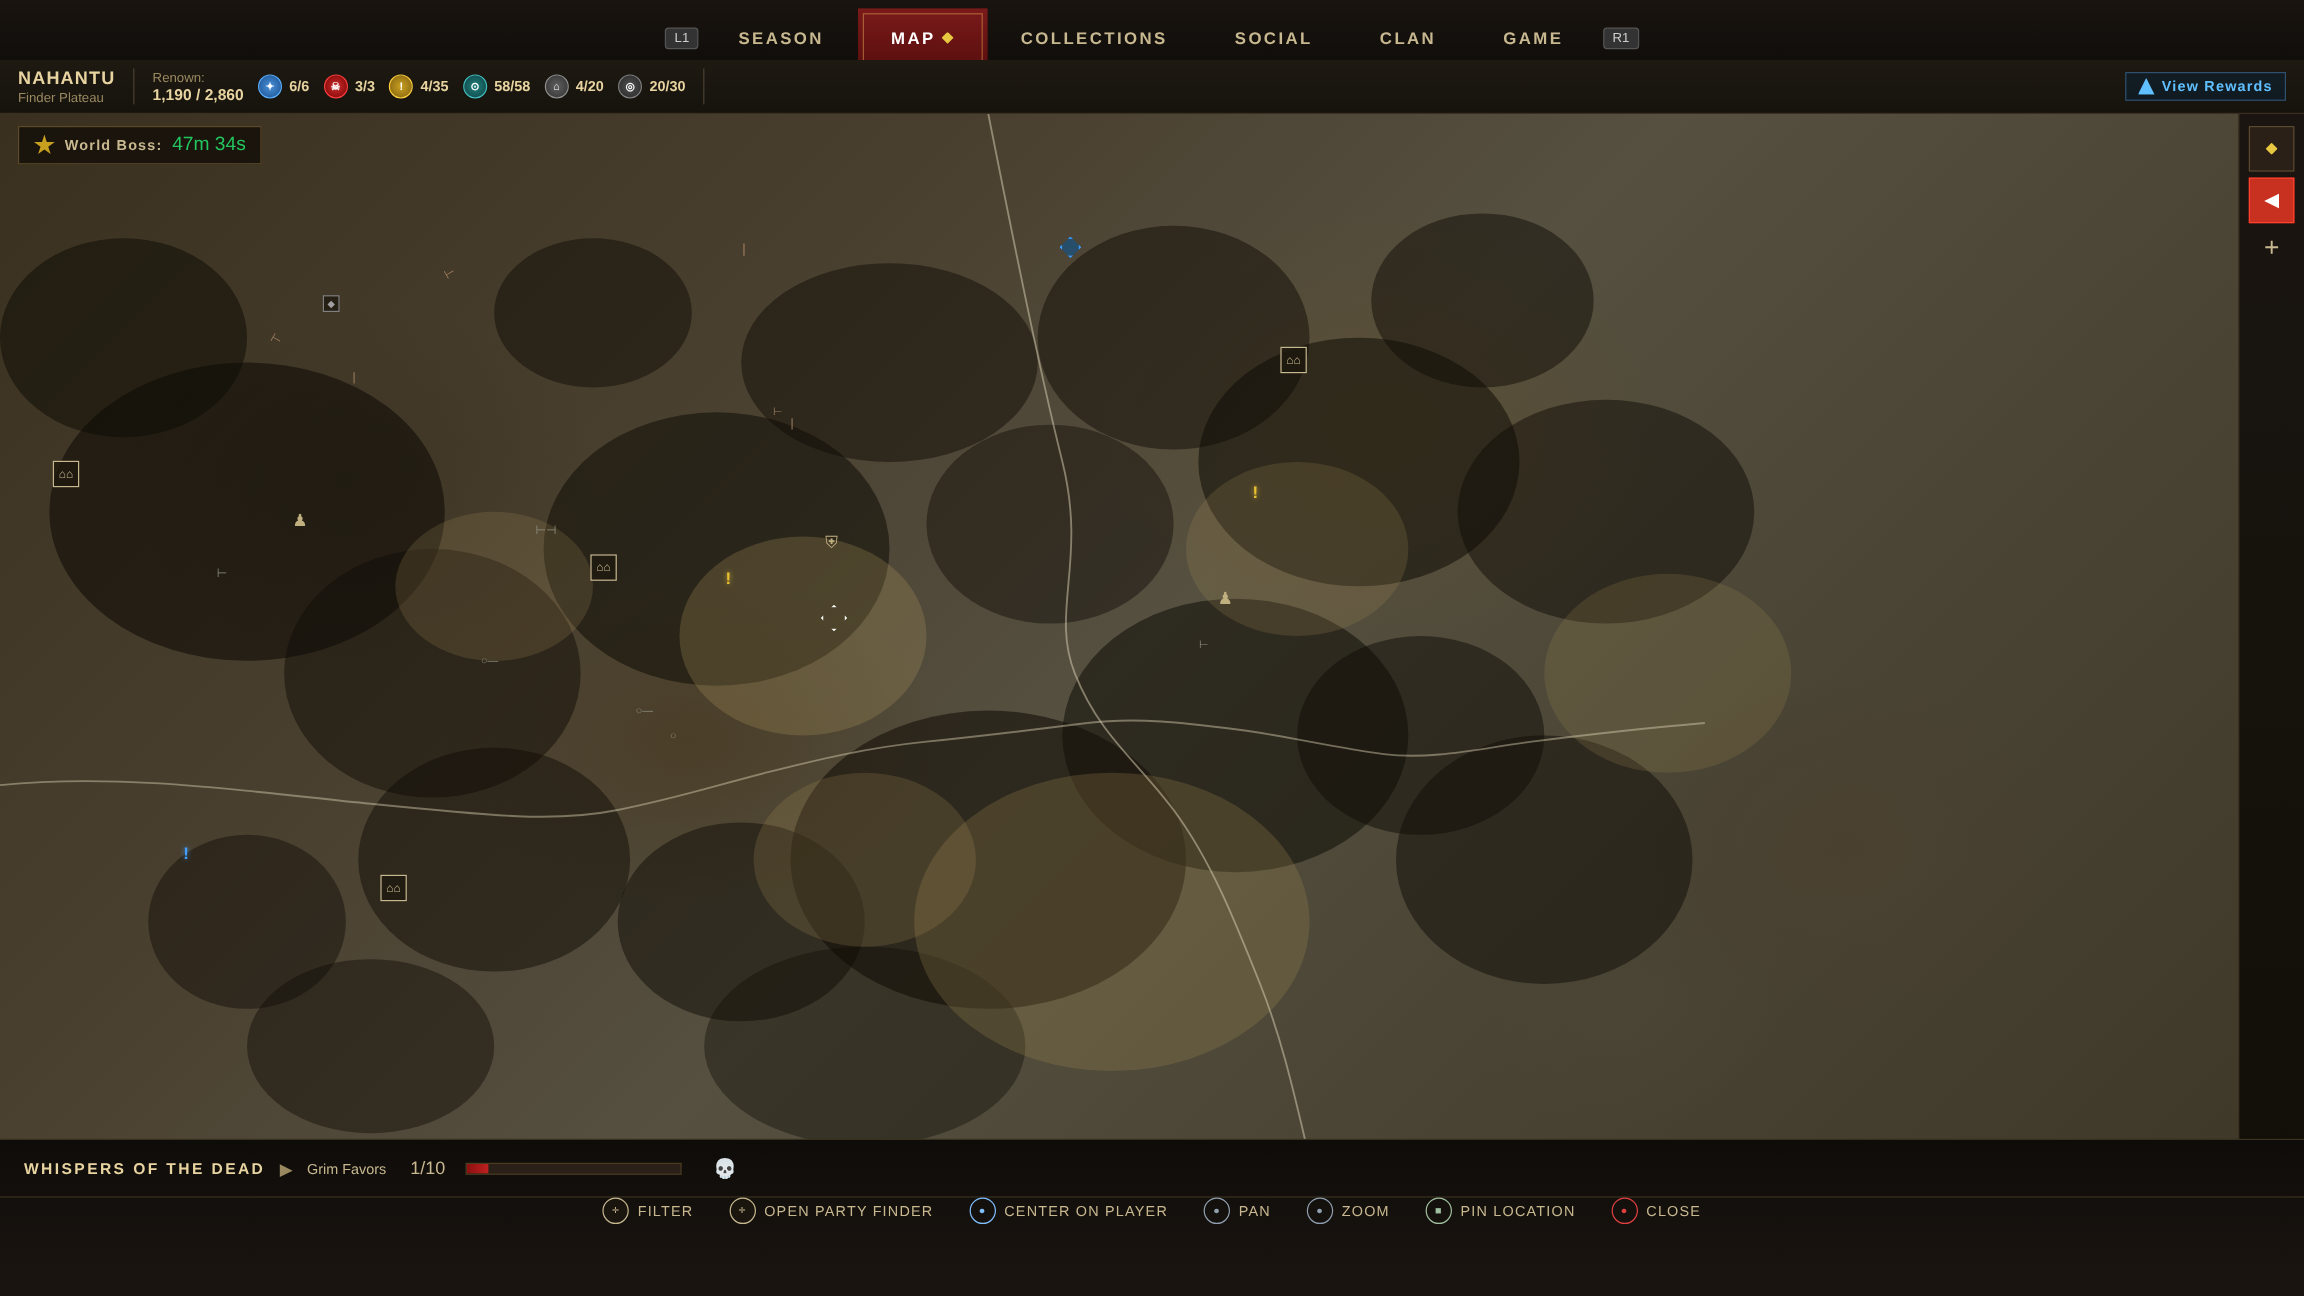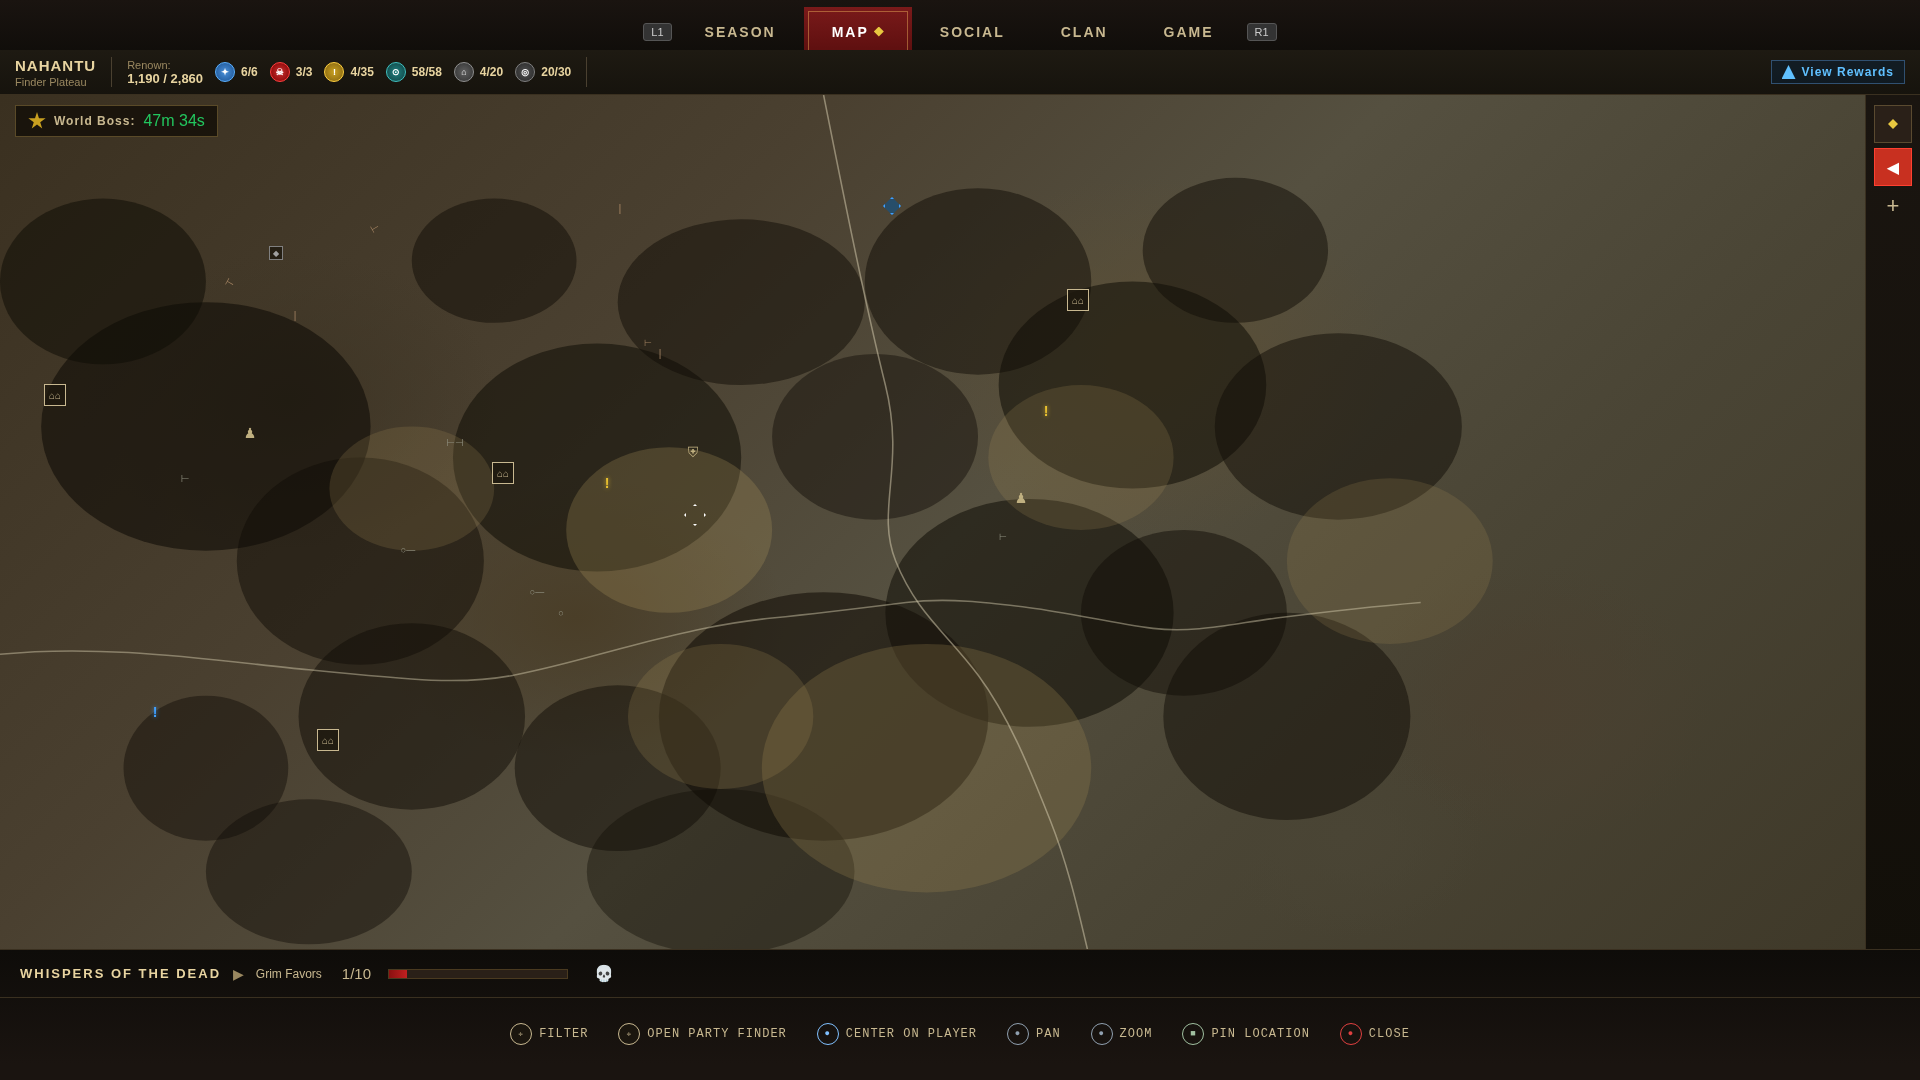--- a/index.html
+++ b/index.html
@@ -380,24 +380,23 @@
       margin-left: 10px;
       display: flex;
       align-items: center;
       justify-content: center;
       font-size: 16px;
     }
 
     #controls-bar {
       height: 47px;
       display: flex;
-      align-items: flex-end;
+      align-items: flex-start;
       justify-content: center;
       gap: 30px;
-      font-family: Liberation Mono, monospace;
     }
     .ctrl-item {
       display: flex;
       align-items: center;
       gap: 7px;
       color: #c8b890;
       font-size: 12px;
       letter-spacing: 1px;
     }
     .ctrl-btn-circle {
@@ -427,20 +426,21 @@
 </head>
 <body>
 
 <div id="top-nav">
   <span class="controller-btn">L1</span>
   <button class="nav-btn">SEASON</button>
   <button class="nav-btn active">
     <span>MAP</span>
     <span class="map-icon"></span>
   </button>
+  <button class="nav-btn">COLLECTIONS</button>
   <button class="nav-btn">SOCIAL</button>
   <button class="nav-btn">CLAN</button>
   <button class="nav-btn">GAME</button>
   <span class="controller-btn">R1</span>
 </div>
 
 <div id="region-bar">
   <div style="display:flex;flex-direction:column;">
     <span id="region-name">NAHANTU</span>
     <span id="region-sub">Finder Plateau</span>

